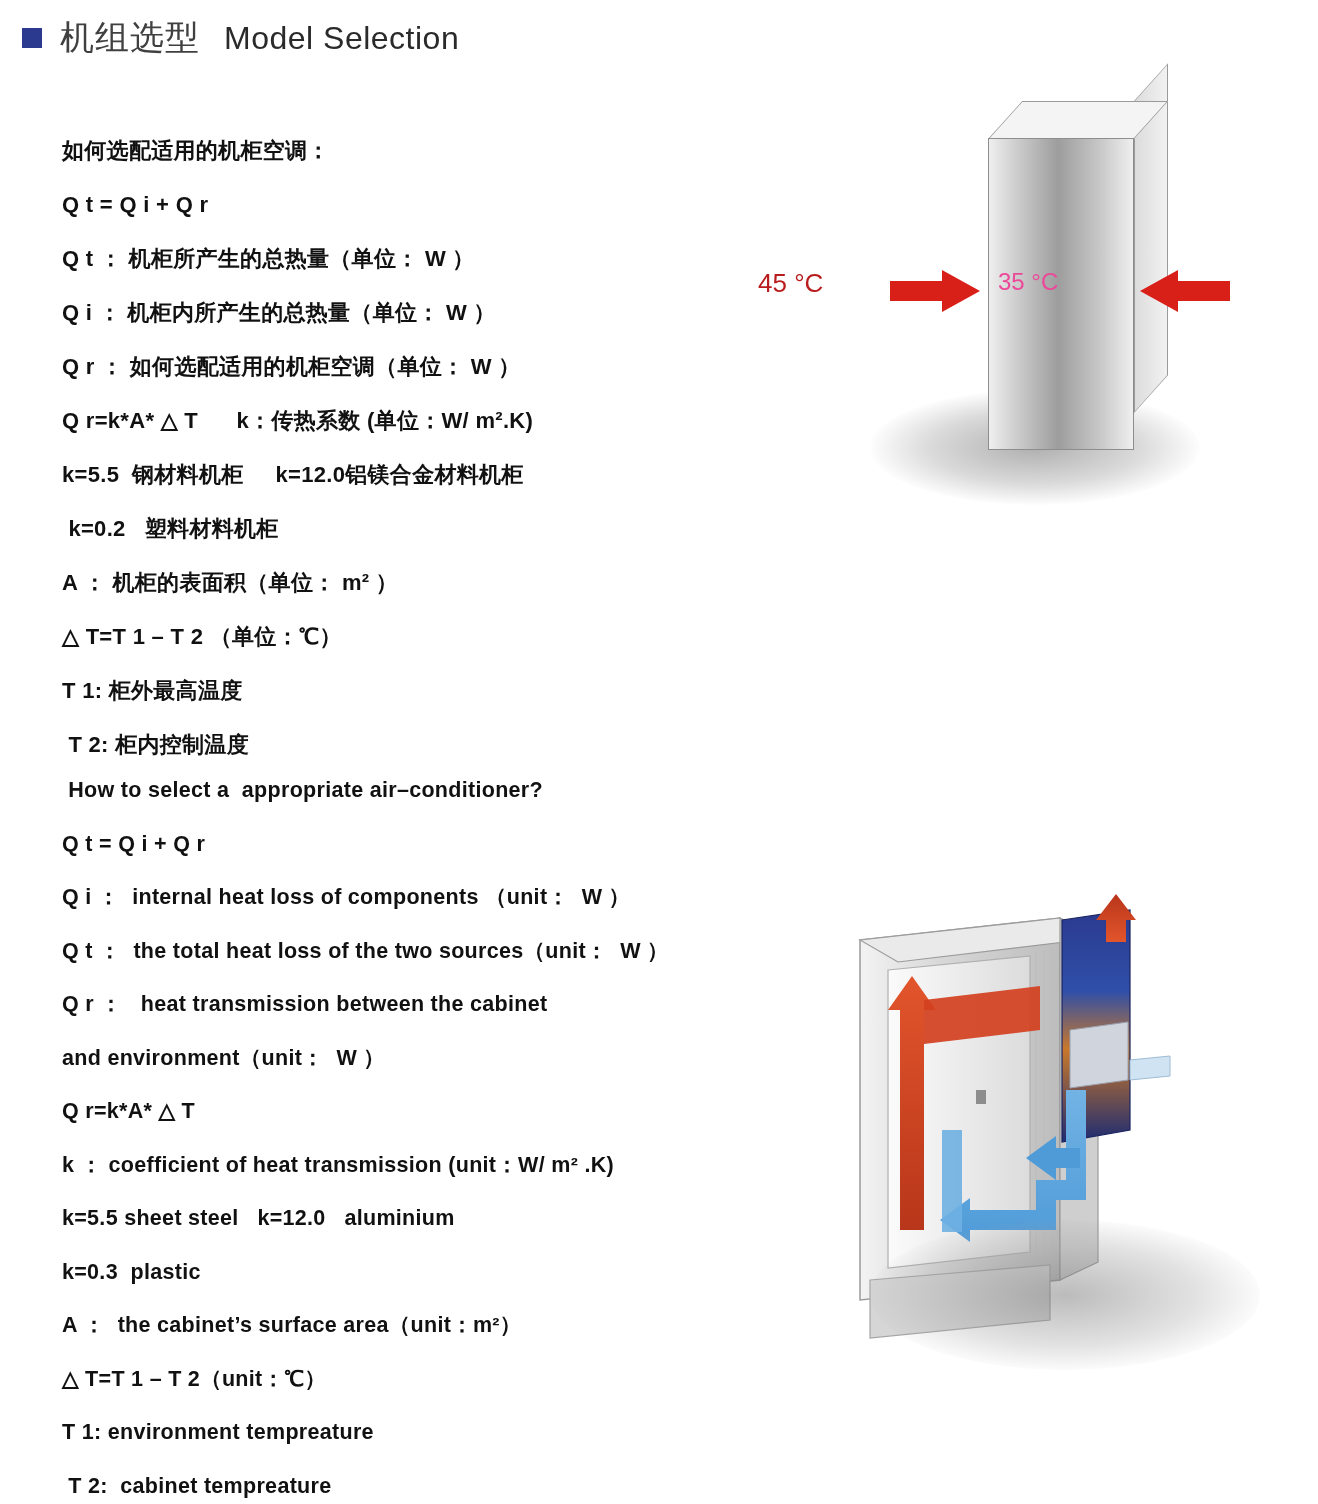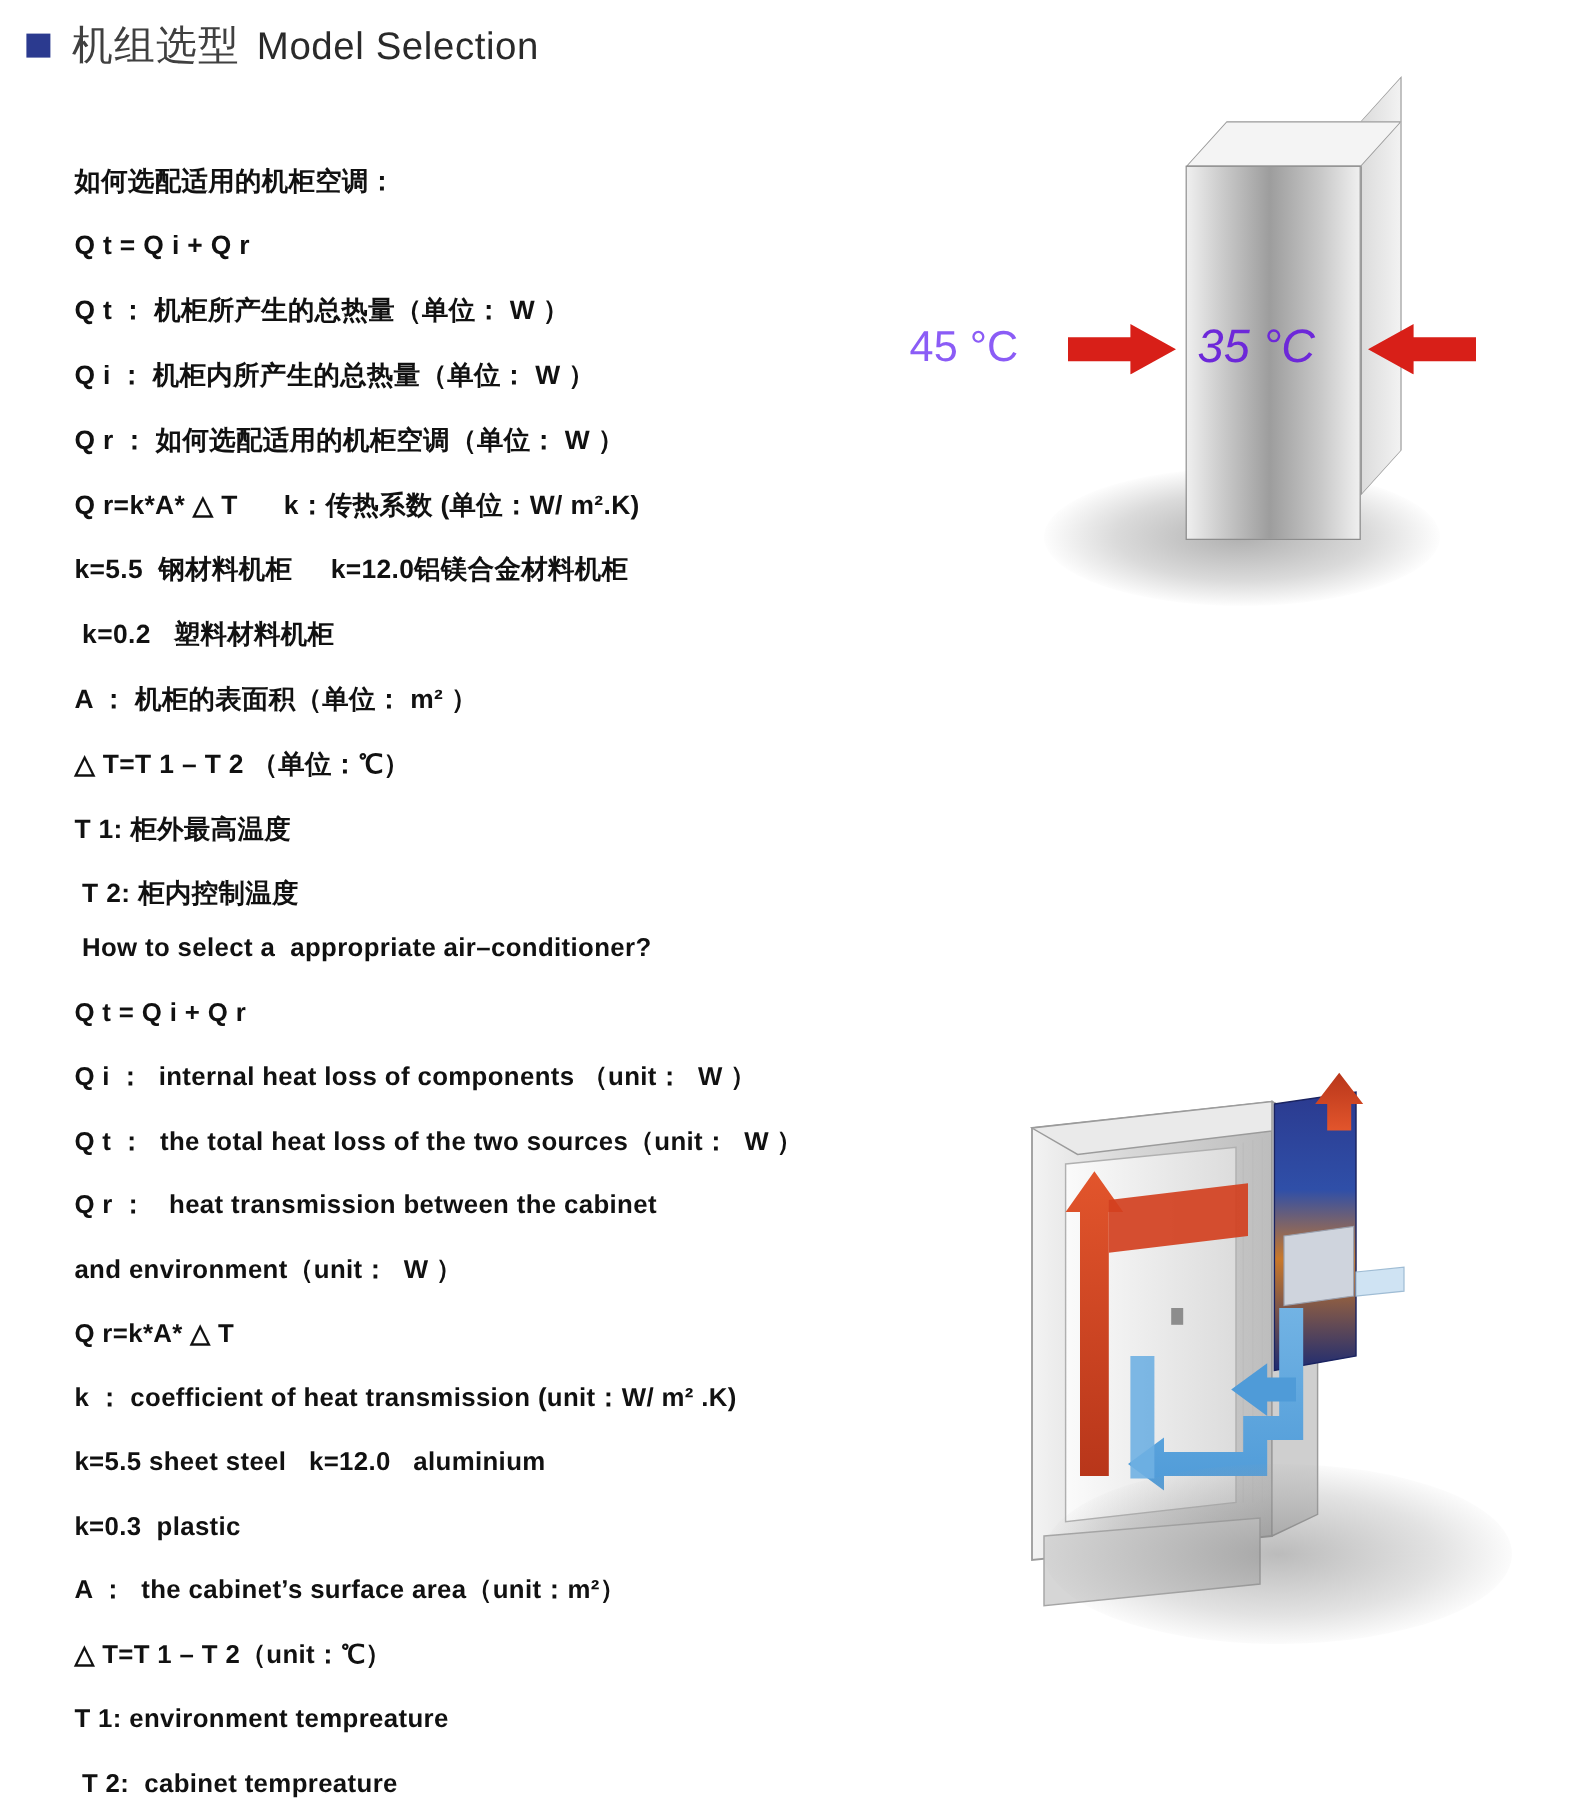--- a/index.html
+++ b/index.html
@@ -37,21 +37,21 @@
   .header-title-cn {
     font-size: 34px;
     font-weight: 400;
     letter-spacing: 1px;
     color: #404040;
   }
   .header-title-en {
     font-size: 32px;
     font-weight: 300;
     color: #2a2a2a;
-    margin-left: 14px;
+    margin-left: 24px;
     letter-spacing: 0.5px;
   }
 
   
   .block {
     position: absolute;
     font-weight: bold;
   }
   .block-cn {
     left: 62px;
@@ -132,31 +132,30 @@
     background: linear-gradient(to right, #dcdcdc, #f2f2f2);
     border: 1px solid #9a9a9a;
     box-sizing: border-box;
     transform: skewY(-48deg);
     transform-origin: top left;
   }
   .temp-left {
     position: absolute;
     left: 18px;
     top: 178px;
-    font-size: 36px;
-    color: #8b5cf6;
+    font-size: 26px;
+    color: #b91c1c;
     font-family: "Liberation Sans", sans-serif;
   }
   .temp-right {
     position: absolute;
     left: 258px;
     top: 178px;
-    font-size: 39px;
-    color: #6d28d9;
-    font-style: italic;
+    font-size: 24px;
+    color: #ec4899;
   }
   .arrow-l, .arrow-r {
     position: absolute;
     top: 180px;
     width: 90px;
     height: 42px;
   }
   .arrow-l { left: 150px; }
   .arrow-r { left: 400px; }
 

